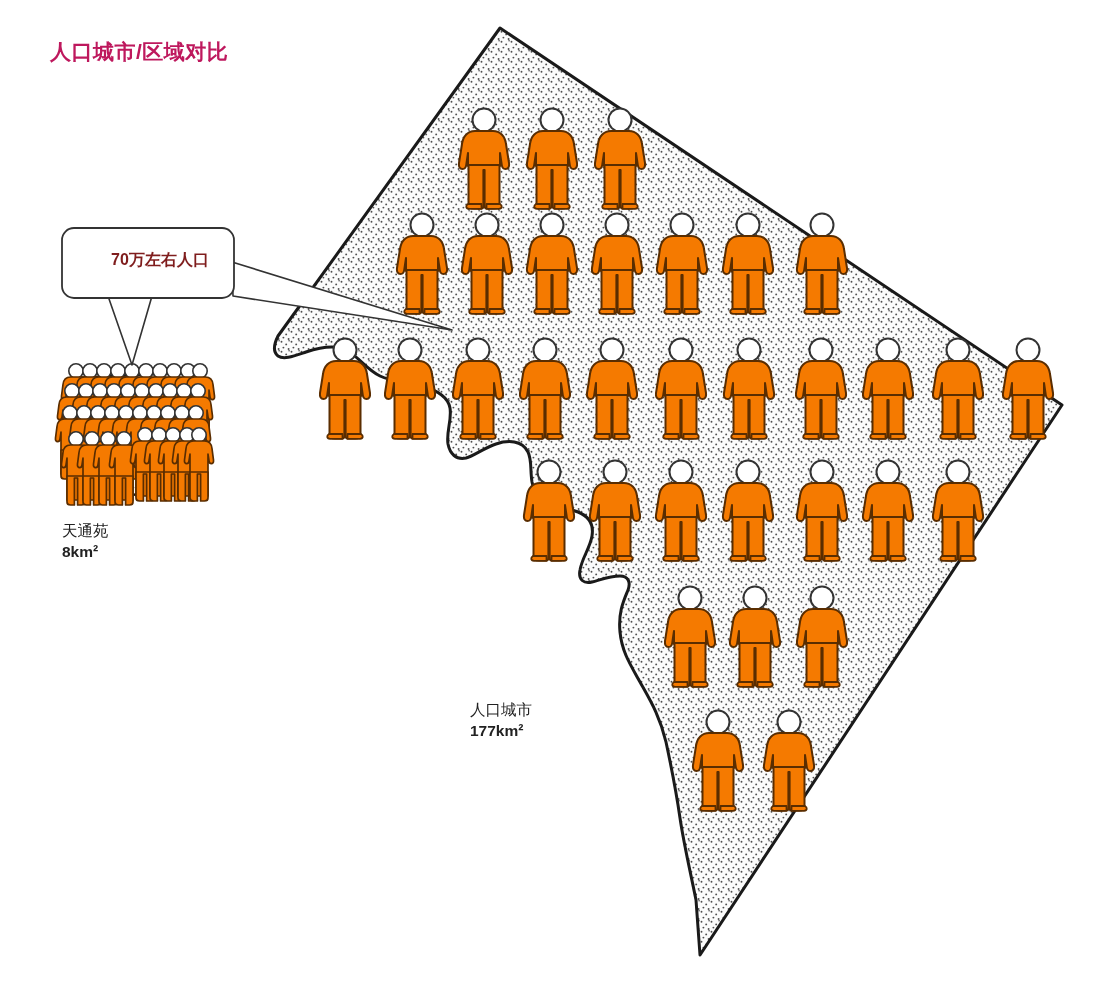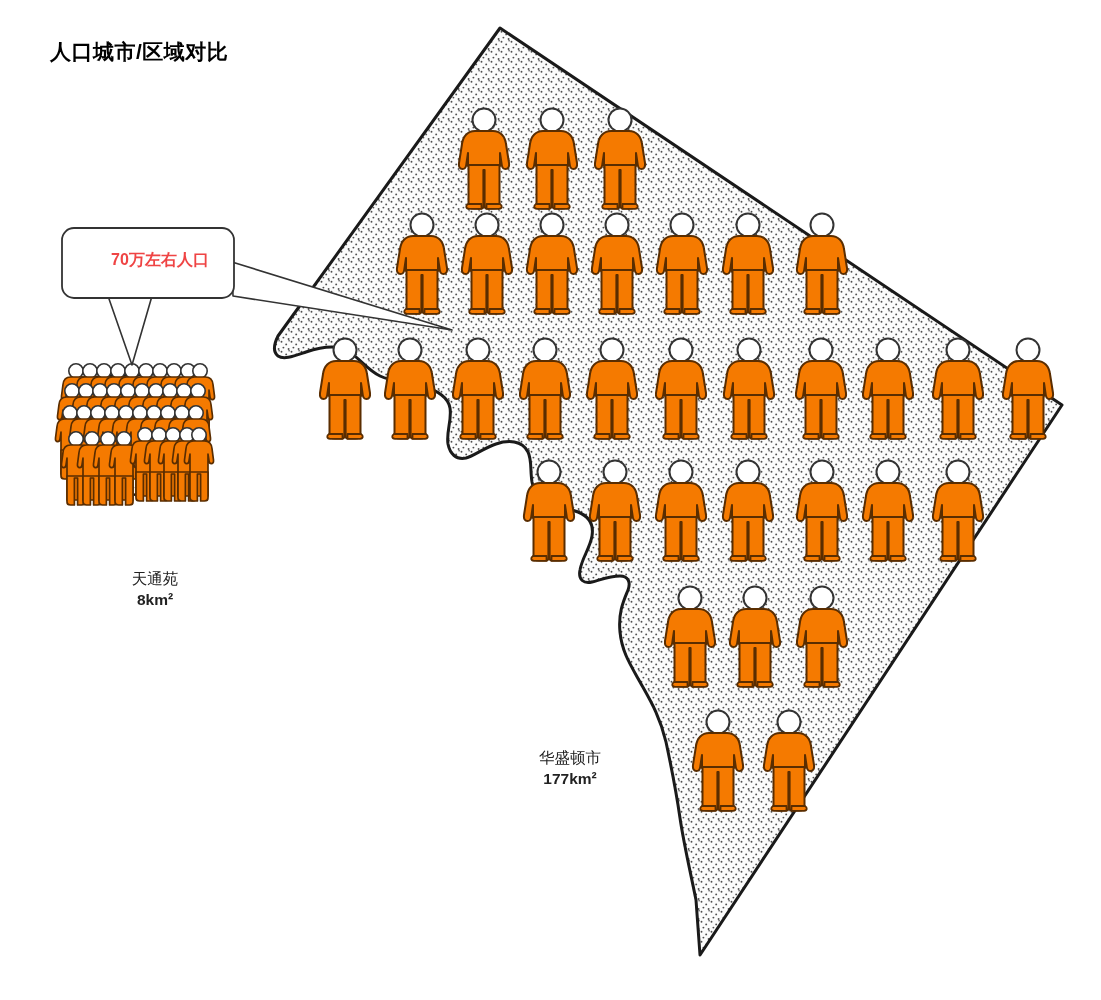--- a/index.html
+++ b/index.html
@@ -21,41 +21,39 @@
     width: 1101px;
     height: 1000px;
   }
 
   .title {
     position: absolute;
     left: 50px;
     top: 38px;
     font-size: 21px;
     font-weight: bold;
-    color: #000000;
+    color: #be185d;
     letter-spacing: 0.5px;
     white-space: nowrap;
   }
 
   svg.stage {
     position: absolute;
     left: 0;
     top: 0;
     width: 1101px;
     height: 1000px;
   }
 
   .label-block {
     position: absolute;
-    text-align: center;
     color: #222222;
     font-size: 15.5px;
     line-height: 1.35;
     white-space: nowrap;
-    margin-top: 48px;
   }
   .label-block .l1 { display: block; }
   .label-block .l2 { display: block; font-weight: bold; }
 
   #tty-label {
     left: 62px;
     top: 521px;
     width: 186px;
   }
   #dc-label {
@@ -65,21 +63,21 @@
   }
 
   .callout-text {
     position: absolute;
     left: 70px;
     top: 250px;
     width: 180px;
     text-align: center;
     font-size: 16px;
     font-weight: bold;
-    color: #ef4444;
+    color: #7f1d1d;
     white-space: nowrap;
   }
 </style>
 </head>
 <body>
 
 <div id="root">
 
   <div class="title">人口城市/区域对比</div>
 
@@ -282,17 +280,17 @@
   </svg>
 
   <div class="callout-text">70万左右人口</div>
 
   <div class="label-block" id="tty-label">
     <span class="l1">天通苑</span>
     <span class="l2">8km²</span>
   </div>
 
   <div class="label-block" id="dc-label">
-    <span class="l1">华盛顿市</span>
+    <span class="l1">人口城市</span>
     <span class="l2">177km²</span>
   </div>
 
 </div>
 
 </body></html>

